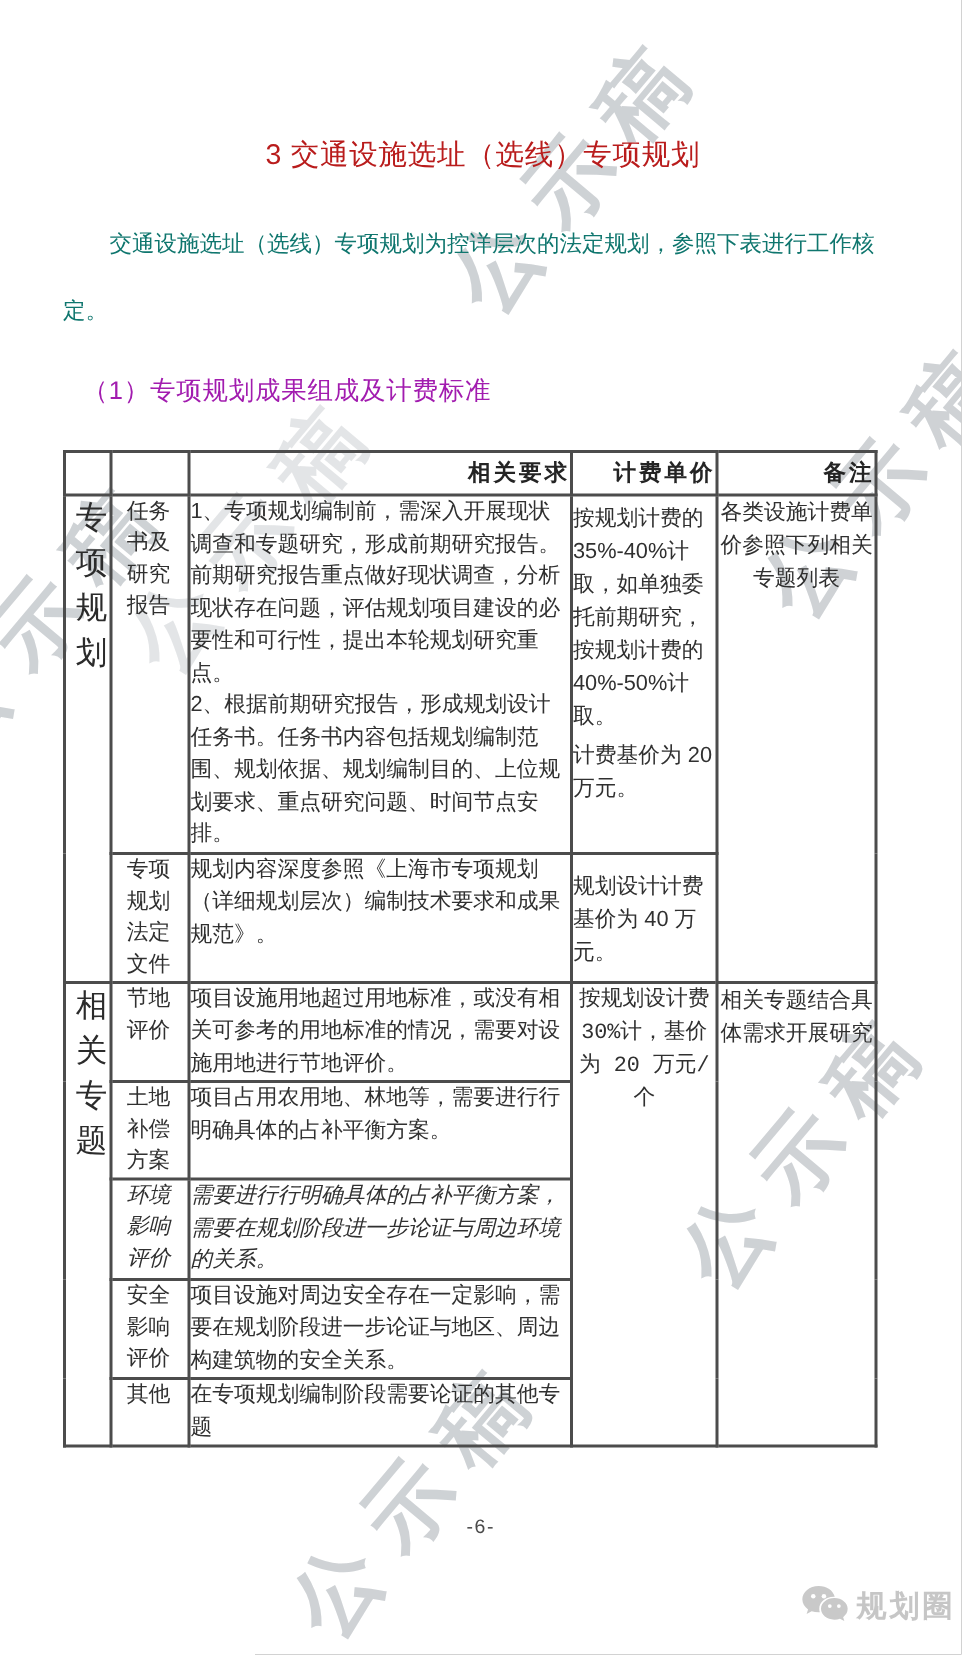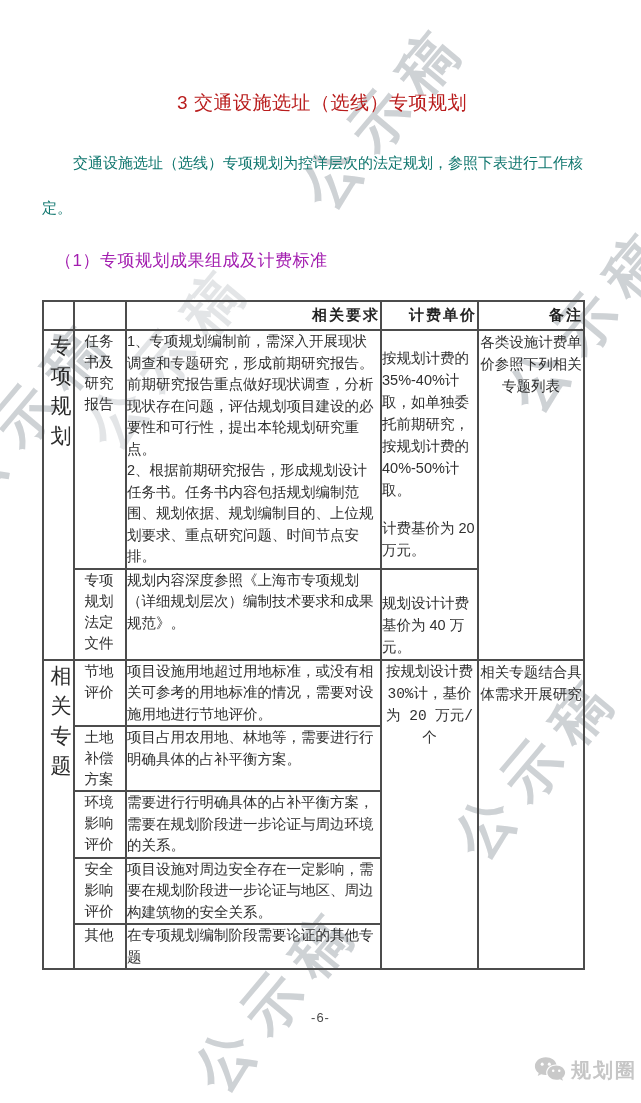--- a/index.html
+++ b/index.html
@@ -43,27 +43,27 @@
   table.fee td, table.fee th { border:2px solid #4c4c4c; padding:0; vertical-align:top; }
   table.fee th { font-size:15px; font-weight:700; letter-spacing:2px; text-align:right; height:27px; vertical-align:middle; color:#242424; }
   .c1 { width:31px; } .c2 { width:52px; } .c3 { width:255px; } .c4 { width:97px; } .c5 { width:106px; }
   td.vcell { vertical-align:middle; text-align:center; }
   .vtext { width:16px; margin:0 auto; word-break:break-all; line-height:30px; font-size:21px; color:#2b2b2b; }
   td.subcell { vertical-align:middle; }
   .sub2 { width:31px; margin:0 auto; word-break:break-all; line-height:21px; text-align:left; }
   td.req { padding:4px 10px 4px 6px; }
   td.req p { margin:0; line-height:21.5px; text-align:left; }
   td.price { padding:10px 12px 4px 6px; }
-  td.price p { margin:16px 0 1px 0; line-height:22px; text-align:left; }
+  td.price p { margin:4px 0 1px 0; line-height:22px; text-align:left; }
   td.price-mid, td.remark-mid { vertical-align:middle; }
   td.price-mid p, td.remark-mid p { margin:0; line-height:22px; text-align:center; }
   td.price-mid { padding:0 12px 0 6px;font-family:Liberation Mono, monospace; }
   td.remark-mid { padding:0 14px 0 8px; }
   .h-r1 { height:223px; } .h-r2 { height:78px; } .h-r3 { height:56px; }
-  .h-r4 { height:59px; } .h-r5 { height:65px; } .h-r6 { height:53px;padding-left:26px; } .h-r7 { height:37px; }
+  .h-r4 { height:59px; } .h-r5 { height:65px;font-style:italic; } .h-r6 { height:53px;padding-left:26px; } .h-r7 { height:37px; }
   
   .page-number {
     position:absolute; left:0; right:0; top:1010px; text-align:center;
     font-size:13px; color:#4a4a4a; letter-spacing:1px;
   }
   .brand {
     position:absolute; right:4px; top:1056px; display:flex; align-items:center; gap:5px;
     color:#c6c6c6;
   }
   .brand-name { font-size:20px; letter-spacing:2px; font-weight:700; color:#c6c6c6; }

